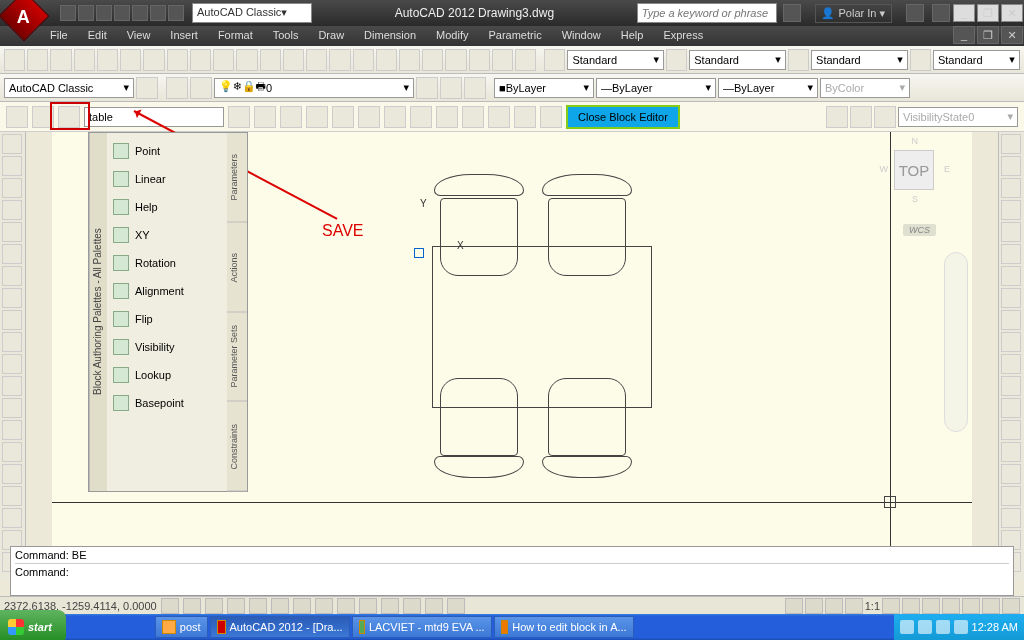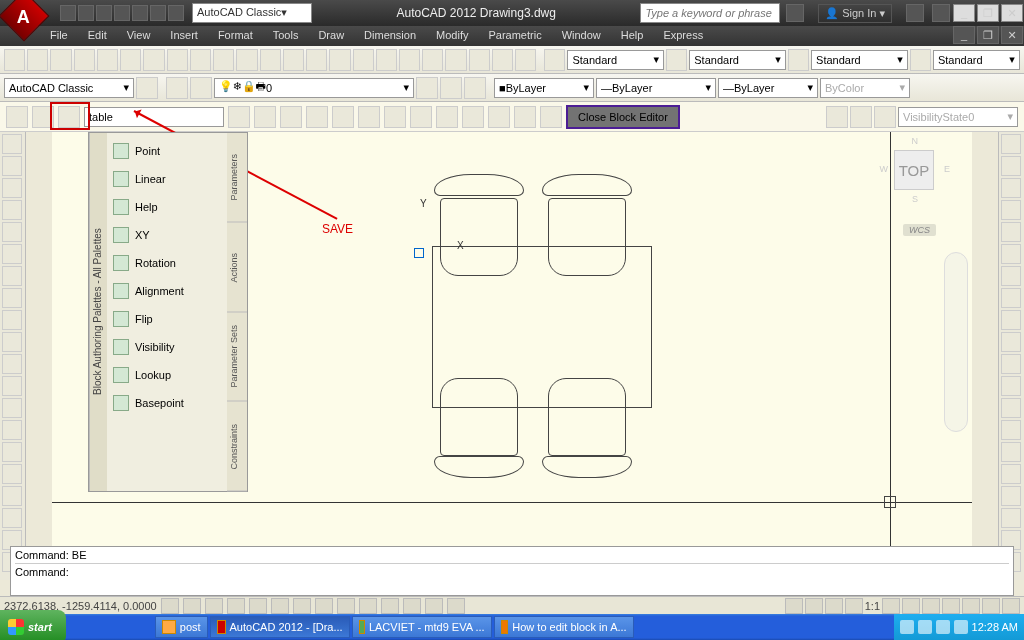--- a/index.html
+++ b/index.html
@@ -25,21 +25,21 @@
 
 .toolbar-row { height: 28px; background: linear-gradient(#f7f6f0,#e8e6d8); border-bottom: 1px solid #bbb; display: flex; align-items: center; padding: 0 4px; gap: 2px; }
 .tb-btn { width: 22px; height: 22px; background: #eae8da; border: 1px solid #ccc; }
 .tb-sep { width: 4px; }
 .tb-combo { height: 20px; background: #fff; border: 1px solid #999; padding: 1px 4px; display: flex; align-items: center; }
 .tb-combo .arrow { margin-left: auto; }
 
 
 .blockedit-bar { height: 30px; background: #faf8e9; border-bottom: 1px solid #ccc; display: flex; align-items: center; padding: 0 6px; gap: 4px; position: relative; }
 .be-input { width: 140px; height: 20px; background: #fff; border: 1px solid #999; padding: 2px 4px; }
-.close-block { padding: 4px 10px; border: 2px solid #4c1d95; background: #737373; cursor: pointer; }
+.close-block { padding: 4px 10px; border: 2px solid #84cc16; background: #0ea5e9; cursor: pointer; }
 .redbox1 { position: absolute; left: 50px; top: 0; width: 40px; height: 28px; border: 2px solid #c00; pointer-events: none; }
 
 
 .main { position: absolute; top: 132px; left: 0; right: 0; bottom: 60px; display: flex; }
 .left-tools { width: 26px; background: #eae8da; border-right: 1px solid #bbb; display: flex; flex-direction: column; gap: 2px; padding: 2px; }
 .left-tools .tb-btn { width: 20px; height: 20px; }
 .right-tools { width: 26px; background: #eae8da; border-left: 1px solid #bbb; display: flex; flex-direction: column; gap: 2px; padding: 2px; }
 .right-tools .tb-btn { width: 20px; height: 20px; }
 
 
@@ -61,21 +61,21 @@
 .chair.flip .chair-seat { border-radius: 18px 18px 4px 4px; }
 .chair.flip { display: flex; flex-direction: column-reverse; }
 .table-rect { position: absolute; border: 1px solid #444; }
 .axis-y { position: absolute; font-size: 10px; color: #333; }
 .axis-x { position: absolute; font-size: 10px; color: #333; }
 .grip { position: absolute; width: 10px; height: 10px; border: 1px solid #06c; background: #fdfce9; }
 .basept { position: absolute; width: 12px; height: 12px; border: 1px solid #444; }
 .crosshair-h { position: absolute; height: 1px; background: #333; left: 0; right: 0; }
 .crosshair-v { position: absolute; width: 1px; background: #333; top: 0; bottom: 0; }
 .watermark { position: absolute; right: 40px; bottom: 6px; color: #bbb; font-size: 11px; }
-.save-label { position: absolute; color: #d00; font-size: 12px; }
+.save-label { position: absolute; color: #d00; font-size: 16px; }
 .red-arrow { position: absolute; left: 82px; top: -22px; width: 230px; height: 2px; background: #d00; transform-origin: left; transform: rotate(28deg); }
 .red-arrow::before { content: ""; position: absolute; left: -4px; top: -4px; border: 5px solid transparent; border-right-color: #d00; }
 
 .viewcube { position: absolute; right: 38px; top: 18px; width: 40px; height: 40px; background: #eee; border: 1px solid #ccc; text-align: center; line-height: 40px; color: #999; font-size: 15px; }
 .nav-dir { position: absolute; color: #ccc; font-size: 9px; }
 .wcs-badge { position: absolute; right: 36px; top: 92px; background: #e0e0d0; padding: 1px 6px; font-size: 9px; color: #888; border-radius: 2px; font-style: italic; }
 .navbar-right { position: absolute; right: 4px; top: 120px; width: 24px; height: 180px; background: rgba(240,240,230,0.6); border: 1px solid #ddd; border-radius: 12px; }
 
 
 .cmdline { position: absolute; left: 10px; right: 10px; bottom: 44px; height: 50px; background: #fff; border: 1px solid #999; font-family: "Courier New", monospace; font-size: 11px; padding: 2px 4px; }
@@ -110,21 +110,21 @@
     <div class="qat-btn"></div>
     <div class="qat-btn"></div>
     <div class="qat-btn"></div>
     <div class="qat-btn"></div>
   </div>
   <div class="ws-combo"><span>AutoCAD Classic</span><span class="arrow">▾</span></div>
   <div class="title-text">AutoCAD 2012   Drawing3.dwg</div>
   <div style="display:flex;align-items:center;gap:4px;">
     <input class="search-box" placeholder="Type a keyword or phrase" style="">
     <div class="title-icon"></div>
-    <div class="signin">👤 <span>Sign In</span> ▾</div>
+    <div class="signin">👤 <span>Polar In</span> ▾</div>
     <div class="title-icon"></div>
     <div class="title-icon"></div>
   </div>
   <div class="win-ctrl">_</div>
   <div class="win-ctrl">❐</div>
   <div class="win-ctrl">✕</div>
 </div>
 
 <div class="menubar">
   <div class="menu-item">File</div>

